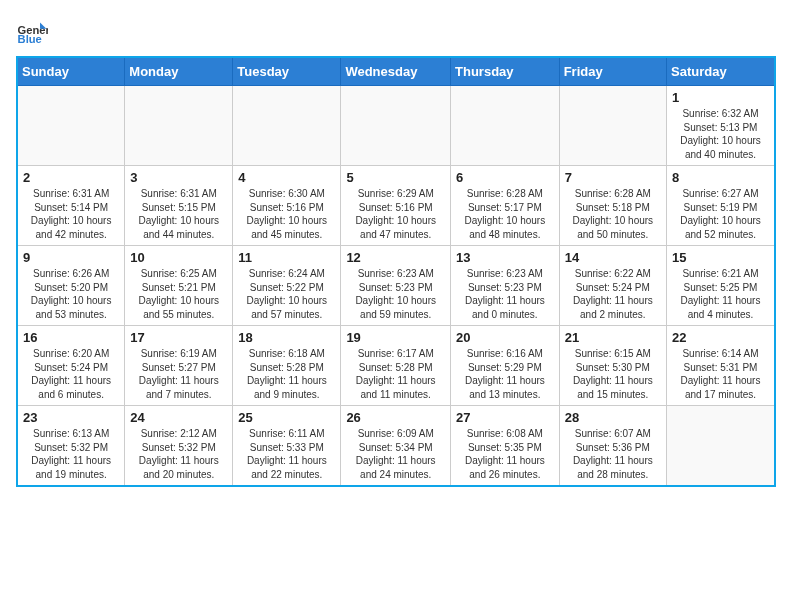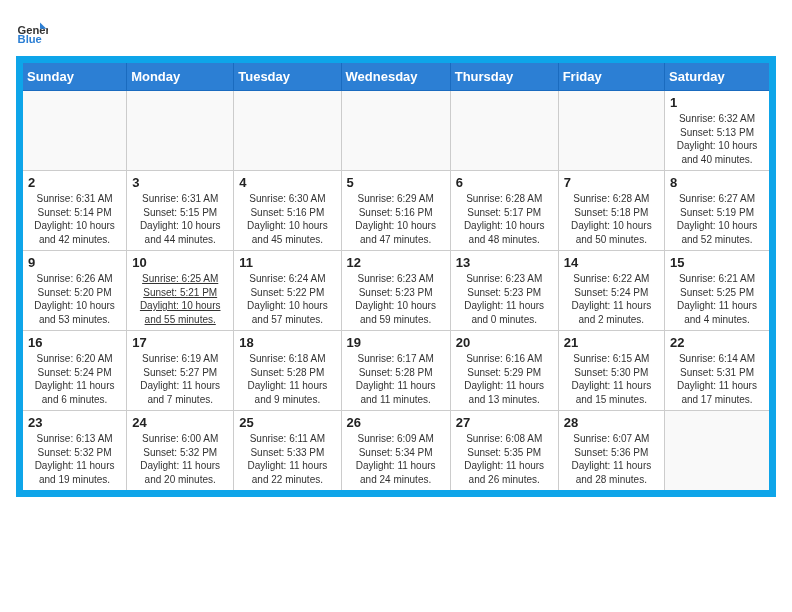--- a/index.html
+++ b/index.html
@@ -33,21 +33,21 @@
       font-weight: bold;
       color: #222;
     }
     .subtitle {
       font-size: 15px;
       color: #444;
     }
     .calendar {
       width: 100%;
       border-collapse: collapse;
-      border: 7px solid #0ea5e9;
+      border: 2px solid #0ea5e9;
     }
     .calendar th {
       background-color: #2c7fd4;
       color: #fff;
       font-size: 13px;
       font-weight: bold;
       padding: 6px 4px;
       text-align: left;
       border: 1px solid #1a6bbf;
     }
@@ -173,21 +173,21 @@
       <tr>
         <td>
           <span class="day-number">9</span>
           <div class="day-info" style="white-space: pre-line;">Sunrise: 6:26 AM
 Sunset: 5:20 PM
 Daylight: 10 hours
 and 53 minutes.</div>
         </td>
         <td>
           <span class="day-number">10</span>
-          <div class="day-info" style="white-space: pre-line; text-decoration: underline;">Sunrise: 6:25 AM
+          <div class="day-info" style="white-space: pre-line;">Sunrise: 6:25 AM
 Sunset: 5:21 PM
 Daylight: 10 hours
 and 55 minutes.</div>
         </td>
         <td>
           <span class="day-number">11</span>
           <div class="day-info" style="white-space: pre-line;">Sunrise: 6:24 AM
 Sunset: 5:22 PM
 Daylight: 10 hours
 and 57 minutes.</div>
@@ -275,21 +275,21 @@
       <tr>
         <td>
           <span class="day-number">23</span>
           <div class="day-info" style="white-space: pre-line;">Sunrise: 6:13 AM
 Sunset: 5:32 PM
 Daylight: 11 hours
 and 19 minutes.</div>
         </td>
         <td>
           <span class="day-number">24</span>
-          <div class="day-info" style="white-space: pre-line;">Sunrise: 6:00 AM
+          <div class="day-info" style="white-space: pre-line;">Sunrise: 2:12 AM
 Sunset: 5:32 PM
 Daylight: 11 hours
 and 20 minutes.</div>
         </td>
         <td>
           <span class="day-number">25</span>
           <div class="day-info" style="white-space: pre-line;">Sunrise: 6:11 AM
 Sunset: 5:33 PM
 Daylight: 11 hours
 and 22 minutes.</div>

